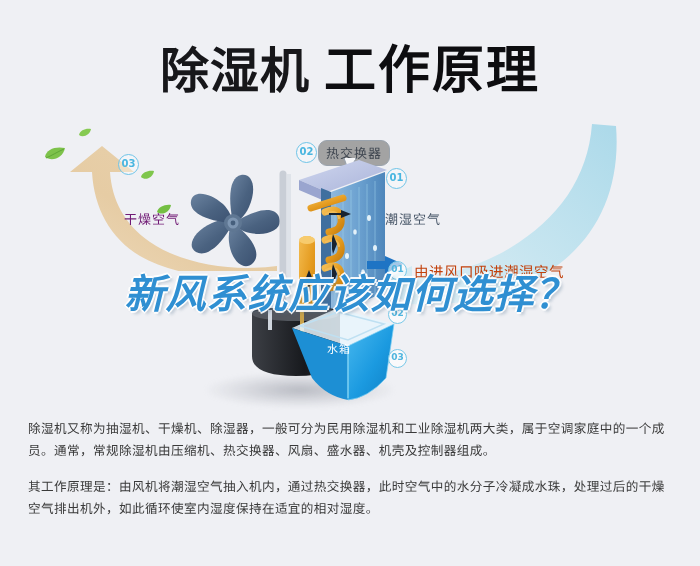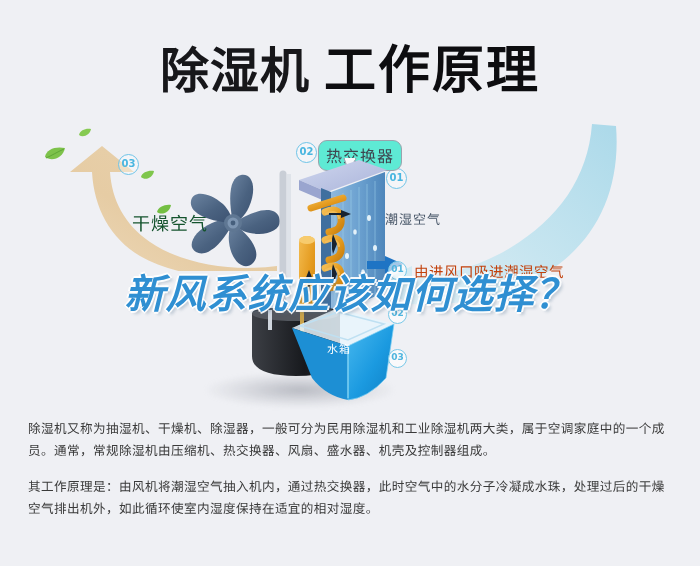--- a/index.html
+++ b/index.html
@@ -42,22 +42,22 @@
     position:absolute;left:62px;top:36px;width:215px;height:125px;
   }
   .dry-arrow svg{display:block;}
 
   
   .humid-sweep{position:absolute;left:300px;top:6px;width:330px;height:215px;}
   .humid-sweep svg{display:block;}
 
   
   .lbl-dry{
-    position:absolute;left:132px;top:99px;
-    font-size:18px;color:#14532d;letter-spacing:1px;
+    position:absolute;left:124px;top:99px;
+    font-size:13px;color:#701a75;letter-spacing:1px;
     font-family:"DejaVu Sans","Liberation Sans",sans-serif;
   }
   .lbl-humid{
     position:absolute;left:385px;top:99px;
     font-size:13px;color:#4c5a6b;letter-spacing:1px;
     font-family:Liberation Serif, serif;
   }
   .lbl-tank{
     position:absolute;left:327px;top:230px;
     font-size:11px;color:#ffffff;letter-spacing:1px;
@@ -73,21 +73,21 @@
     font-family:"DejaVu Sans","Liberation Sans",sans-serif;
   }
   .badge-03{left:118px;top:44px;}
   .badge-02{left:296px;top:32px;}
   .badge-01{left:386px;top:58px;}
 
   
   .callout{
     position:absolute;left:318px;top:30px;
     padding:2px 7px 3px;border:1.3px solid #9aa3ad;border-radius:9px;
-    background:#5eead4;color:#3f4650;font-size:16px;letter-spacing:1px;
+    background:#a3a3a3;color:#3f4650;font-size:13px;letter-spacing:1px;
     font-family:Liberation Sans, sans-serif;
   }
   .callout-tail{
     position:absolute;left:343px;top:48px;width:14px;height:16px;
   }
 
   
   .leaf{position:absolute;}
   .leaf svg{display:block;}
 

